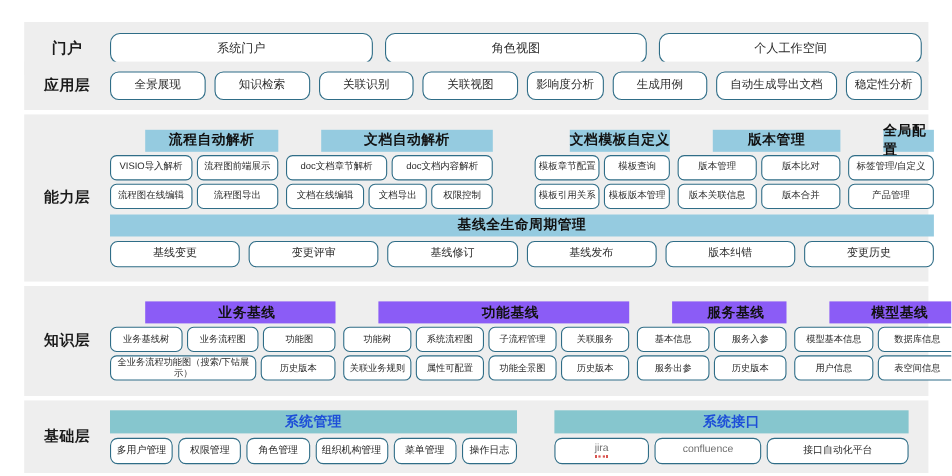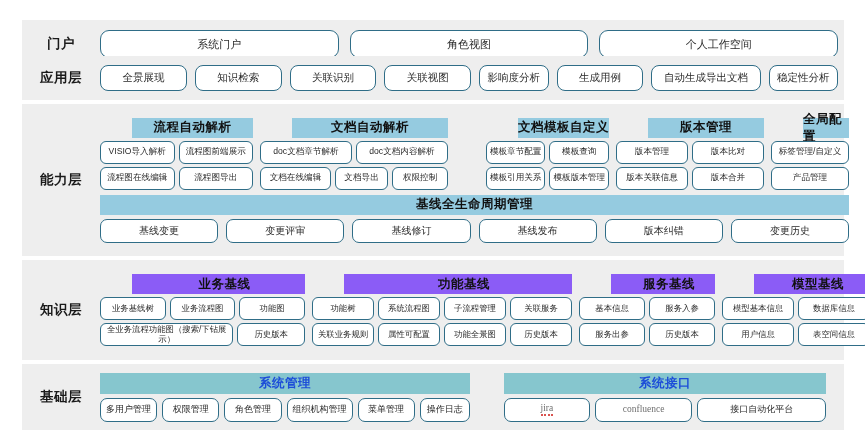--- a/index.html
+++ b/index.html
@@ -148,21 +148,21 @@
     height: 21px;
     background: #86c6ce;
     display: flex;
     align-items: center;
     justify-content: center;
     font-size: 12.5px;
     font-weight: bold;
     color: #1d4ed8;
     letter-spacing: 0.5px;
   }
-  .base-line { display: flex; gap: 5px; margin-top: 4px; font-family: Liberation Serif, serif; }
+  .base-line { display: flex; gap: 5px; margin-top: 4px; }
   .base-line .pill {
     height: 24px;
     font-size: 9px;
     border-radius: 7px;
     flex: 1 1 0;
   }
   .jira-text {
     color: #6f6f6f;
     border-bottom: 2px dotted #d9534f;
     padding-bottom: 0px;

